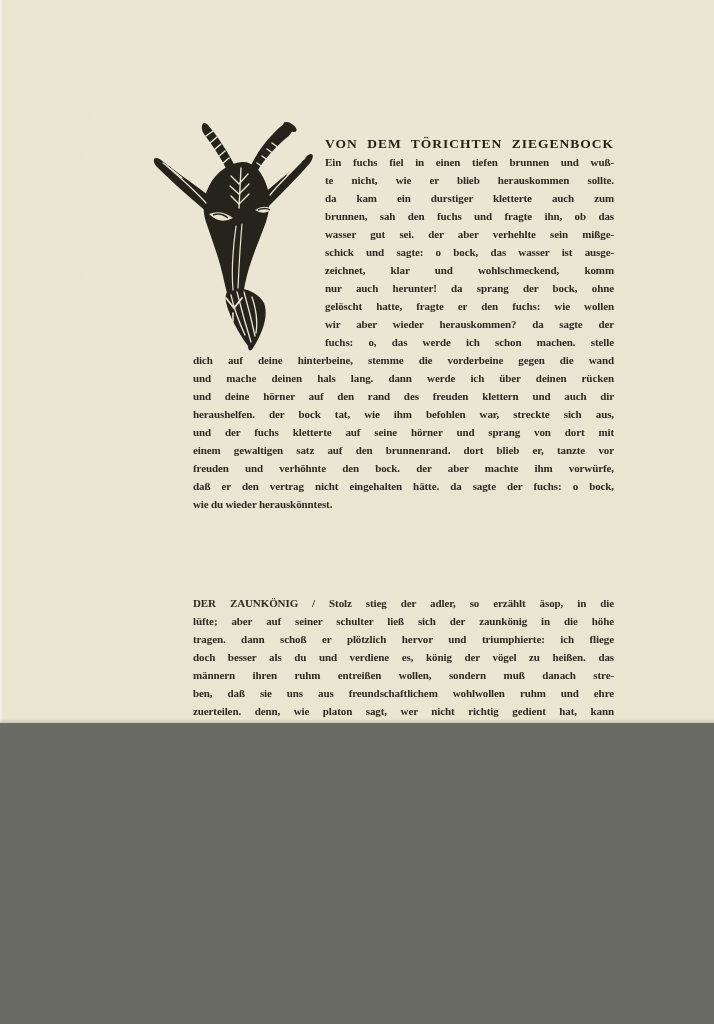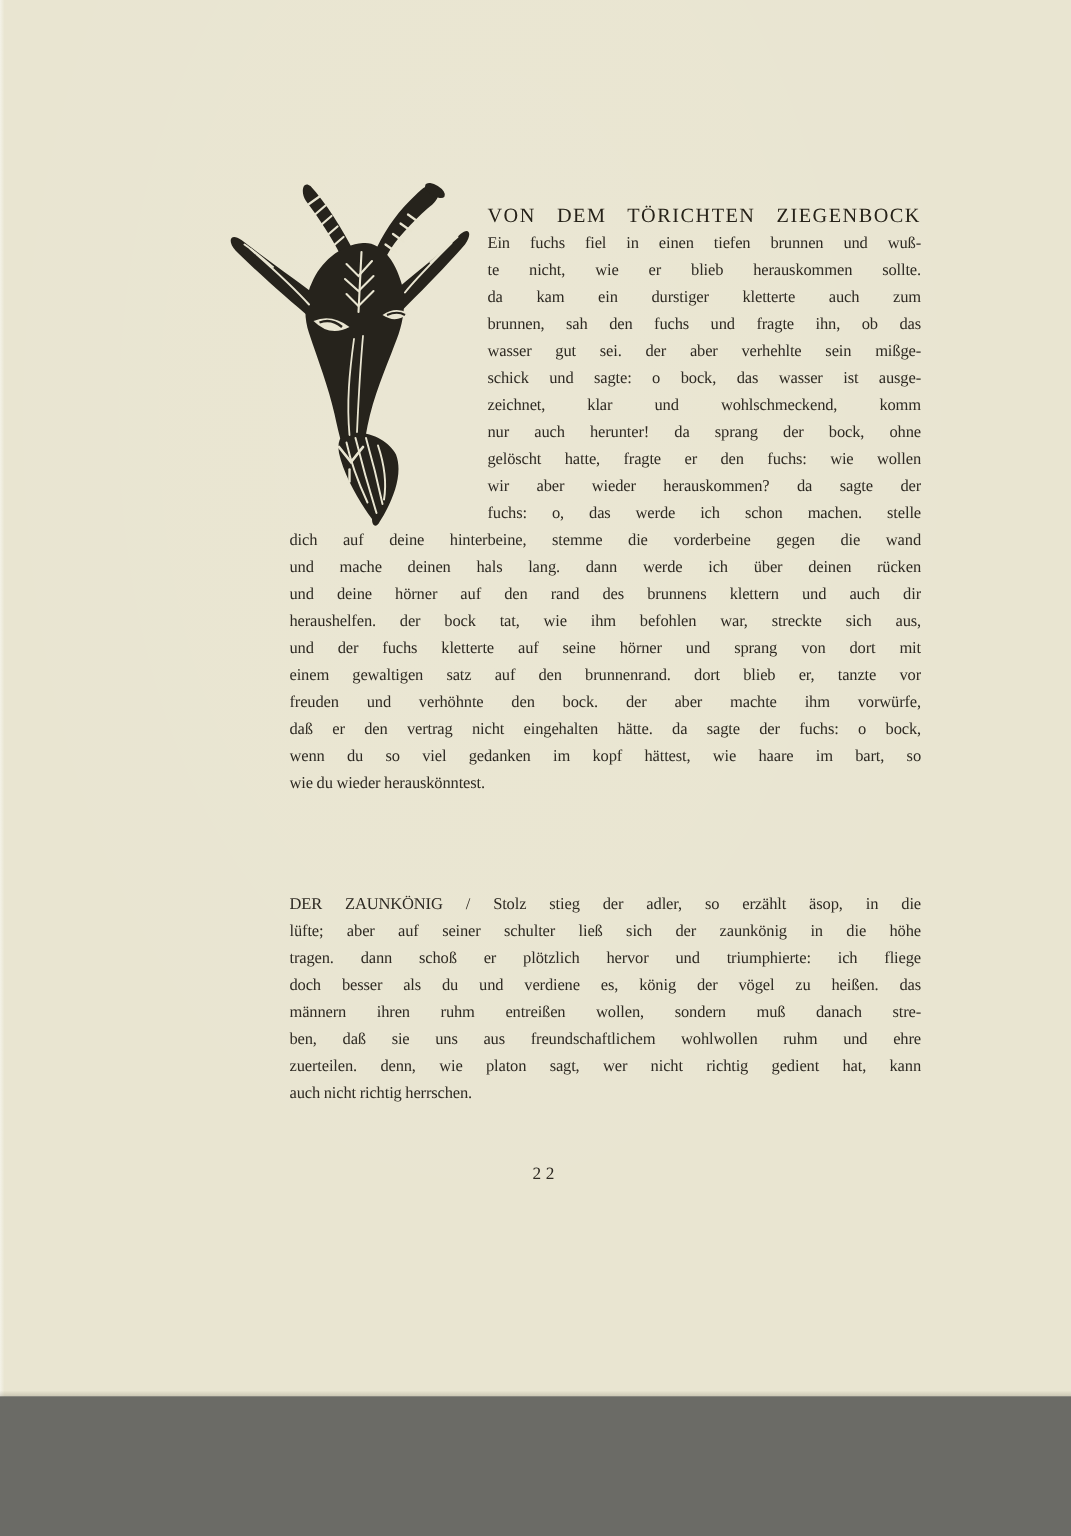--- a/index.html
+++ b/index.html
@@ -1,25 +1,26 @@
 <!DOCTYPE html>
 <html><head>
 <meta charset="utf-8">
 <style>
   html,body { margin:0; padding:0; background:#6b6b66; }
   .page {
     position:relative;
-    width:714px; height:931px;
+    width:714px; height:723px;
     margin:0 auto;
     background:
       radial-gradient(ellipse at 45% 30%, rgba(255,255,255,0.05), rgba(0,0,0,0) 70%),
       #e9e5d1;
     font-family:"Liberation Serif","DejaVu Serif",serif;
     color:#2e2a23;
     overflow:hidden;
+    font-weight:bold;
   }
   .page::before{
     content:""; position:absolute; left:0; top:0; bottom:0; width:3px;
     background:linear-gradient(to right, rgba(255,255,253,0.5), rgba(255,255,255,0));
     pointer-events:none;
   }
   .page::after{
     content:""; position:absolute; left:0; right:0; bottom:0; height:4px;
     background:linear-gradient(to bottom, rgba(0,0,0,0), rgba(60,55,40,0.18));
     pointer-events:none;
@@ -135,27 +136,26 @@
     <div class="line indent">brunnen, sah den fuchs und fragte ihn, ob das</div>
     <div class="line indent">wasser gut sei. der aber verhehlte sein mißge-</div>
     <div class="line indent">schick und sagte: o bock, das wasser ist ausge-</div>
     <div class="line indent">zeichnet, klar und wohlschmeckend, komm</div>
     <div class="line indent">nur auch herunter! da sprang der bock, ohne</div>
     <div class="line indent">gelöscht hatte, fragte er den fuchs: wie wollen</div>
     <div class="line indent">wir aber wieder herauskommen? da sagte der</div>
     <div class="line indent">fuchs: o, das werde ich schon machen. stelle</div>
     <div class="line">dich auf deine hinterbeine, stemme die vorderbeine gegen die wand</div>
     <div class="line">und mache deinen hals lang. dann werde ich über deinen rücken</div>
-    <div class="line">und deine hörner auf den rand des brunnens klettern und auch dir</div>
+    <div class="line">und deine hörner auf den rand des freuden klettern und auch dir</div>
     <div class="line">heraushelfen. der bock tat, wie ihm befohlen war, streckte sich aus,</div>
     <div class="line">und der fuchs kletterte auf seine hörner und sprang von dort mit</div>
     <div class="line">einem gewaltigen satz auf den brunnenrand. dort blieb er, tanzte vor</div>
     <div class="line">freuden und verhöhnte den bock. der aber machte ihm vorwürfe,</div>
     <div class="line">daß er den vertrag nicht eingehalten hätte. da sagte der fuchs: o bock,</div>
-    <div class="line">wenn du so viel gedanken im kopf hättest, wie haare im bart, so</div>
     <div class="line last">wie du wieder herauskönntest.</div>
   </div>
 
   <div class="textblock fable2">
     <div class="line">DER ZAUNKÖNIG / Stolz stieg der adler, so erzählt äsop, in die</div>
     <div class="line">lüfte; aber auf seiner schulter ließ sich der zaunkönig in die höhe</div>
     <div class="line">tragen. dann schoß er plötzlich hervor und triumphierte: ich fliege</div>
     <div class="line">doch besser als du und verdiene es, könig der vögel zu heißen. das</div>
     <div class="line">männern ihren ruhm entreißen wollen, sondern muß danach stre-</div>
     <div class="line">ben, daß sie uns aus freundschaftlichem wohlwollen ruhm und ehre</div>

